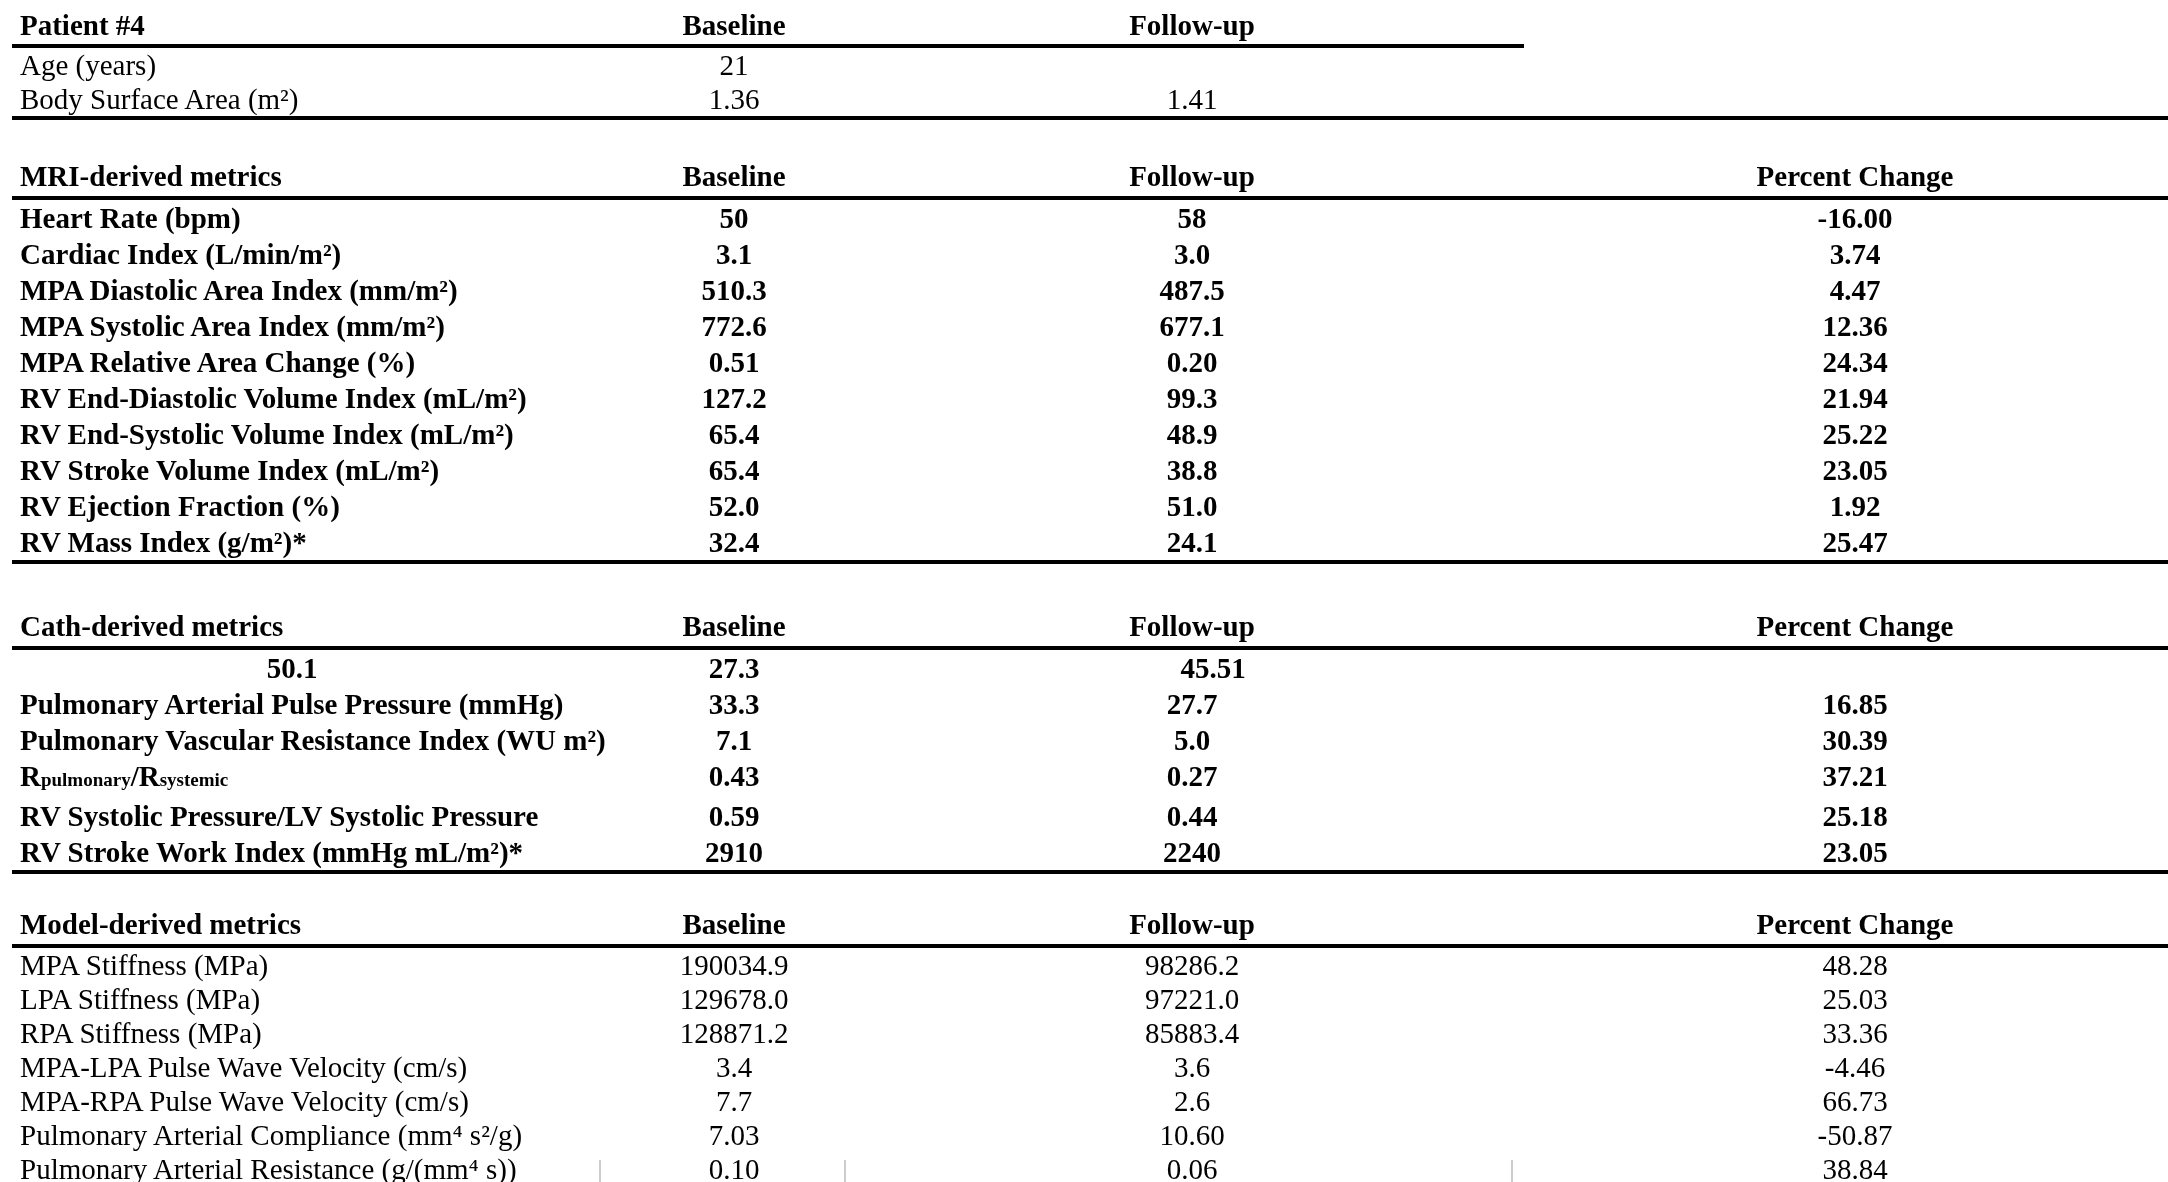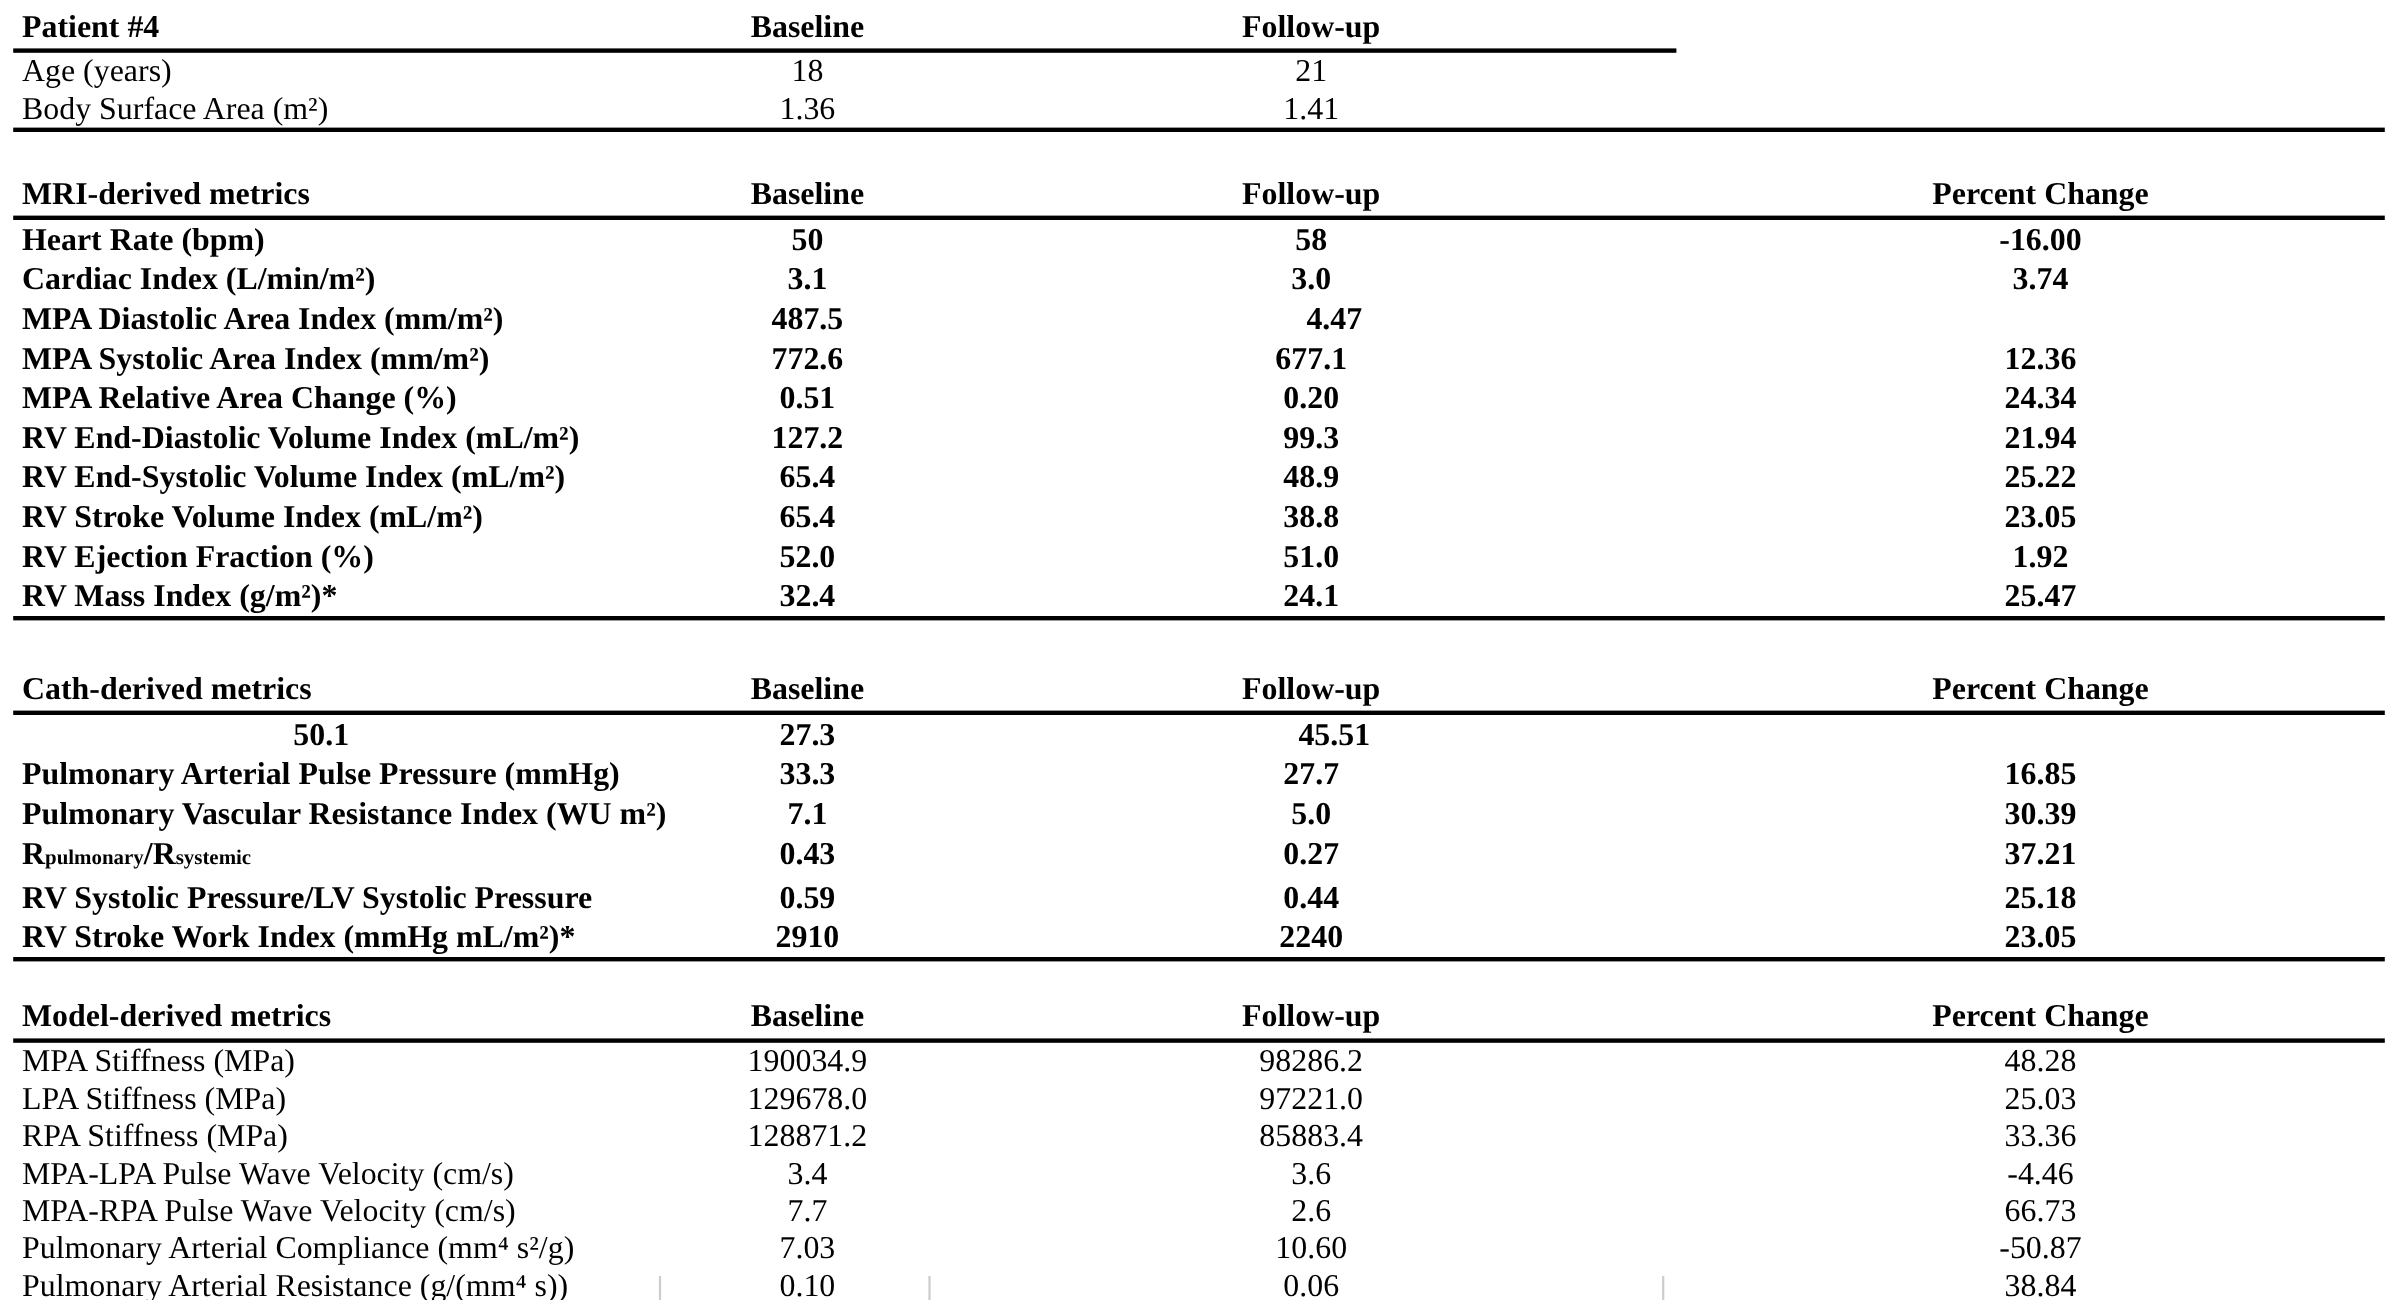--- a/index.html
+++ b/index.html
@@ -42,21 +42,20 @@
 <div id="tables-root">
     <div class="section" id="t-patient">
       <div class="grid-row header-row">
         <div class="c-label">Patient #4</div>
         <div class="c-val">Baseline</div>
         <div class="c-val">Follow-up</div>
       </div>
       <div class="rule rule-short"></div>
       <div class="grid-row data-row">
         <div class="c-label">Age (years)</div>
-        <div class="c-val">18</div>
         <div class="c-val">21</div>
       </div>
       <div class="grid-row data-row">
         <div class="c-label">Body Surface Area (m²)</div>
         <div class="c-val">1.36</div>
         <div class="c-val">1.41</div>
       </div>
       <div class="rule"></div>
     </div>
     <div class="section" id="t-mri">
@@ -74,20 +73,21 @@
         <div class="c-val c-pct">-16.00</div>
       </div>
       <div class="grid-row data-row">
         <div class="c-label">Cardiac Index (L/min/m²)</div>
         <div class="c-val">3.1</div>
         <div class="c-val">3.0</div>
         <div class="c-val c-pct">3.74</div>
       </div>
       <div class="grid-row data-row">
         <div class="c-label">MPA Diastolic Area Index (mm/m²)</div>
+        <div class="c-val">510.3</div>
         <div class="c-val">487.5</div>
         <div class="c-val c-pct">4.47</div>
       </div>
       <div class="grid-row data-row">
         <div class="c-label">MPA Systolic Area Index (mm/m²)</div>
         <div class="c-val">772.6</div>
         <div class="c-val">677.1</div>
         <div class="c-val c-pct">12.36</div>
       </div>
       <div class="grid-row data-row">

